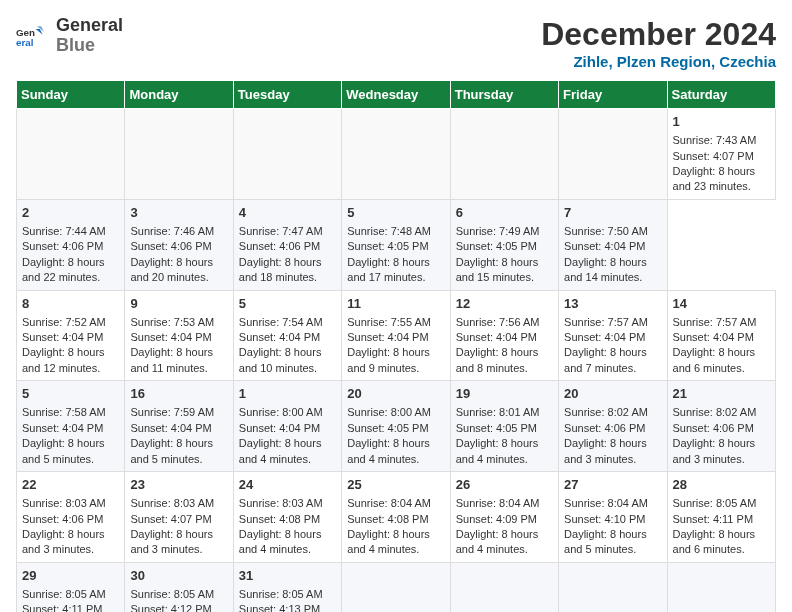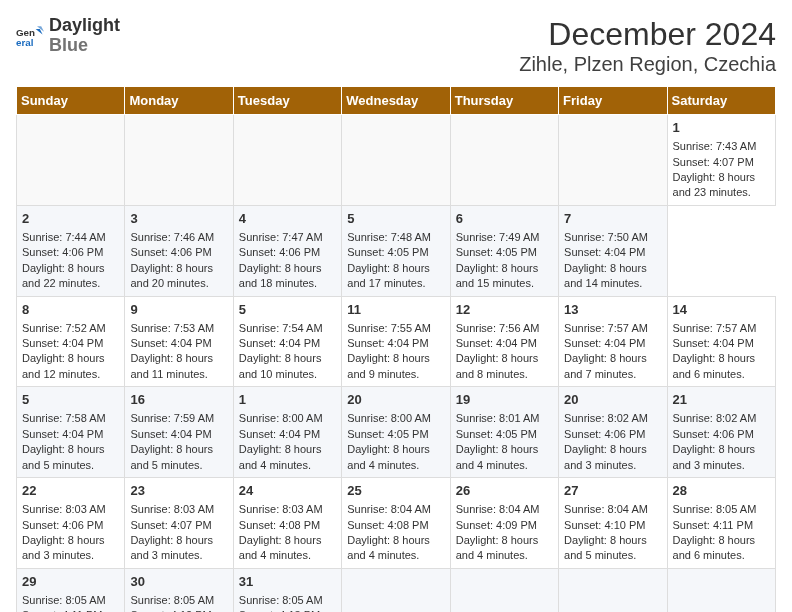--- a/index.html
+++ b/index.html
@@ -12,52 +12,54 @@
     }
     .header-area {
       display: flex;
       justify-content: space-between;
       align-items: flex-start;
       margin-bottom: 10px;
     }
     .logo {
       display: flex;
       align-items: center;
-      gap: 5px;
+      gap: 12px;
     }
     .logo-text {
       font-size: 18px;
       font-weight: bold;
       line-height: 1.1;
     }
     .logo-text .general { color: #333; }
     .logo-text .blue { color: #737373; }
     .logo-icon {
       width: 28px;
       height: 28px;
     }
     .title-area {
       text-align: right;
     }
     .month-title {
       font-size: 32px;
-      font-weight: normal;
+      font-weight: bold;
       color: #333;
+      text-align: center;
     }
     .location {
-      font-size: 20px;
-      color: #404040;
+      font-size: 15px;
+      color: #0369a1;
+      font-weight: bold;
     }
     table {
       width: 100%;
       border-collapse: collapse;
       font-size: 11px;
     }
     thead tr th {
-      background-color: #a16207;
+      background-color: #15803d;
       color: #fff;
       padding: 6px 4px;
       text-align: left;
       font-size: 13px;
       font-weight: bold;
       border: 1px solid #fff;
     }
     tbody tr td {
       vertical-align: top;
       padding: 4px 5px;
@@ -90,21 +92,21 @@
 
 <div class="header-area">
   <div class="logo">
     <svg class="logo-icon" viewBox="0 0 40 40">
       <text x="0" y="20" font-size="14" font-weight="bold" fill="#333">Gen</text>
       <text x="0" y="34" font-size="14" font-weight="bold" fill="#1a6bbf">eral</text>
       <polygon points="28,10 38,18 34,10" fill="#1a6bbf"></polygon>
       <polygon points="30,6 40,14 36,6" fill="#1a6bbf" opacity="0.6"></polygon>
     </svg>
     <div class="logo-text">
-      <span class="general">Daylight</span><br>
+      <span class="general">General</span><br>
       <span class="blue">Blue</span>
     </div>
   </div>
   <div class="title-area">
     <div class="month-title">December 2024</div>
     <div class="location">Zihle, Plzen Region, Czechia</div>
   </div>
 </div>
 
 <table>

